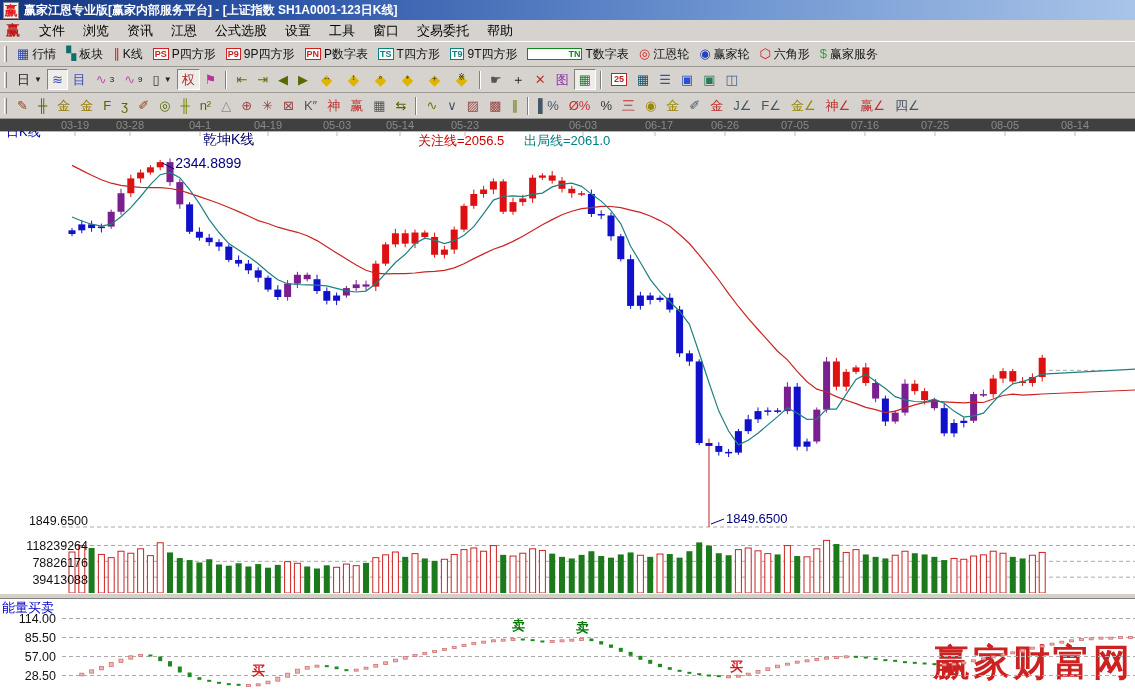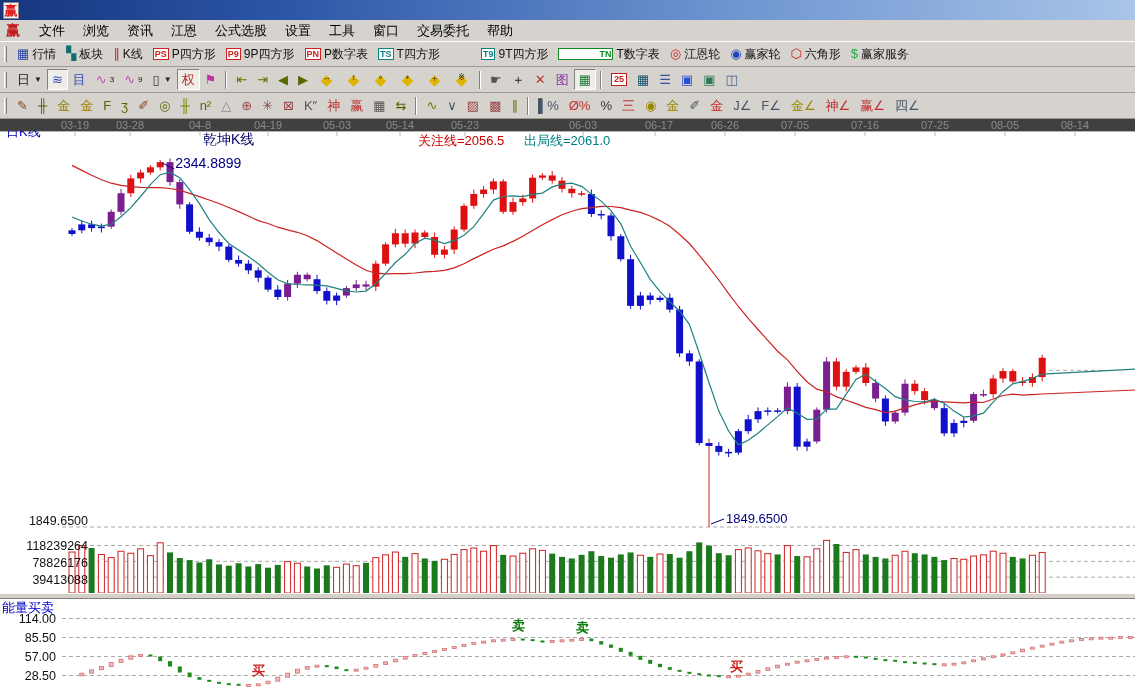--- a/index.html
+++ b/index.html
@@ -51,20 +51,21 @@
   background:#d4d0c8; border-top:1px solid #fff; border-bottom:1px solid #808080; }
 .rightbox { position:absolute; text-align:right; z-index:3; font-size:12.5px; color:#111; }
 .signal { position:absolute; z-index:3; font-size:13px; font-weight:bold; }
 </style>
 </head>
 <body>
 
 <div id="app">
 
   <div id="chartwrap">
+    <span id="wm">赢家财富网</span>
     <svg id="chart-svg" width="1135" height="690">
         <line x1="0" y1="131.5" x2="1135" y2="131.5" stroke="#b5b5b5" stroke-width="1"></line>
         <line x1="75" y1="132" x2="75" y2="136" stroke="#bbb"></line>
         <line x1="130" y1="132" x2="130" y2="136" stroke="#bbb"></line>
         <line x1="200" y1="132" x2="200" y2="136" stroke="#bbb"></line>
         <line x1="268" y1="132" x2="268" y2="136" stroke="#bbb"></line>
         <line x1="337" y1="132" x2="337" y2="136" stroke="#bbb"></line>
         <line x1="400" y1="132" x2="400" y2="136" stroke="#bbb"></line>
         <line x1="465" y1="132" x2="465" y2="136" stroke="#bbb"></line>
         <line x1="583" y1="132" x2="583" y2="136" stroke="#bbb"></line>
@@ -516,20 +517,21 @@
     <span class="rightbox" style="left:0px;top:650px;width:56px;">57.00</span>
     <span class="rightbox" style="left:0px;top:669px;width:56px;">28.50</span>
   <span class="signal" style="left: 512px; top: 617px; color: rgb(10, 122, 10);">卖</span>
       <span class="signal" style="left: 576px; top: 619px; color: rgb(10, 122, 10);">卖</span>
       <span class="signal" style="left: 252px; top: 662px; color: rgb(204, 34, 34);">买</span>
       <span class="signal" style="left: 730px; top: 658px; color: rgb(204, 34, 34);">买</span>
     </div>
 
   <div id="titlebar">
     <span class="logo">赢</span>
+    <span>赢家江恩专业版[赢家内部服务平台] - [上证指数  SH1A0001-123日K线]</span>
   </div>
 
   <div id="menubar">
     <span class="logo">赢</span>
   <span class="menu-item">文件</span>
       <span class="menu-item">浏览</span>
       <span class="menu-item">资讯</span>
       <span class="menu-item">江恩</span>
       <span class="menu-item">公式选股</span>
       <span class="menu-item">设置</span>
@@ -563,21 +565,21 @@
       </span>
       <span class="tbtn">
         <span class="badge" style="border-color: rgb(204, 34, 34); color: rgb(204, 34, 34);">PN</span>
         <span>P数字表</span>
       </span>
       <span class="tbtn">
         <span class="badge" style="border-color: rgb(14, 128, 128); color: rgb(14, 128, 128);">TS</span>
         <span>T四方形</span>
       </span>
       <span class="tbtn">
-        <span class="badge" style="border-color: rgb(14, 128, 128); color: rgb(14, 128, 128); margin-left: 31px;">T9</span>
+        <span class="badge" style="border-color: rgb(14, 128, 128); color: rgb(14, 128, 128);">T9</span>
         <span>9T四方形</span>
       </span>
       <span class="tbtn">
         <span class="badge" style="border-color: rgb(17, 136, 34); color: rgb(17, 136, 34); padding-left: 40px;">TN</span>
         <span>T数字表</span>
       </span>
       <span class="tbtn">
         <span class="glyph" style="color: rgb(204, 34, 34);">◎</span>
         <span>江恩轮</span>
       </span>
@@ -807,21 +809,21 @@
         <span class="glyph" style="color: rgb(192, 48, 48);">赢∠</span>
       </span>
       <span class="tbtn">
         <span class="glyph" style="color: rgb(68, 85, 102);">四∠</span>
       </span>
     </div>
 
   <div id="daterow">
       <span class="datelbl" style="left: 75px;">03-19</span>
       <span class="datelbl" style="left: 130px;">03-28</span>
-      <span class="datelbl" style="left: 200px;">04-8</span>
+      <span class="datelbl" style="left: 200px;">04-1</span>
       <span class="datelbl" style="left: 268px;">04-19</span>
       <span class="datelbl" style="left: 337px;">05-03</span>
       <span class="datelbl" style="left: 400px;">05-14</span>
       <span class="datelbl" style="left: 465px;">05-23</span>
       <span class="datelbl" style="left: 583px;">06-03</span>
       <span class="datelbl" style="left: 659px; text-align: center;">06-17</span>
       <span class="datelbl" style="left: 725px;">06-26</span>
       <span class="datelbl" style="left: 795px;">07-05</span>
       <span class="datelbl" style="left: 865px;">07-16</span>
       <span class="datelbl" style="left: 935px;">07-25</span>

